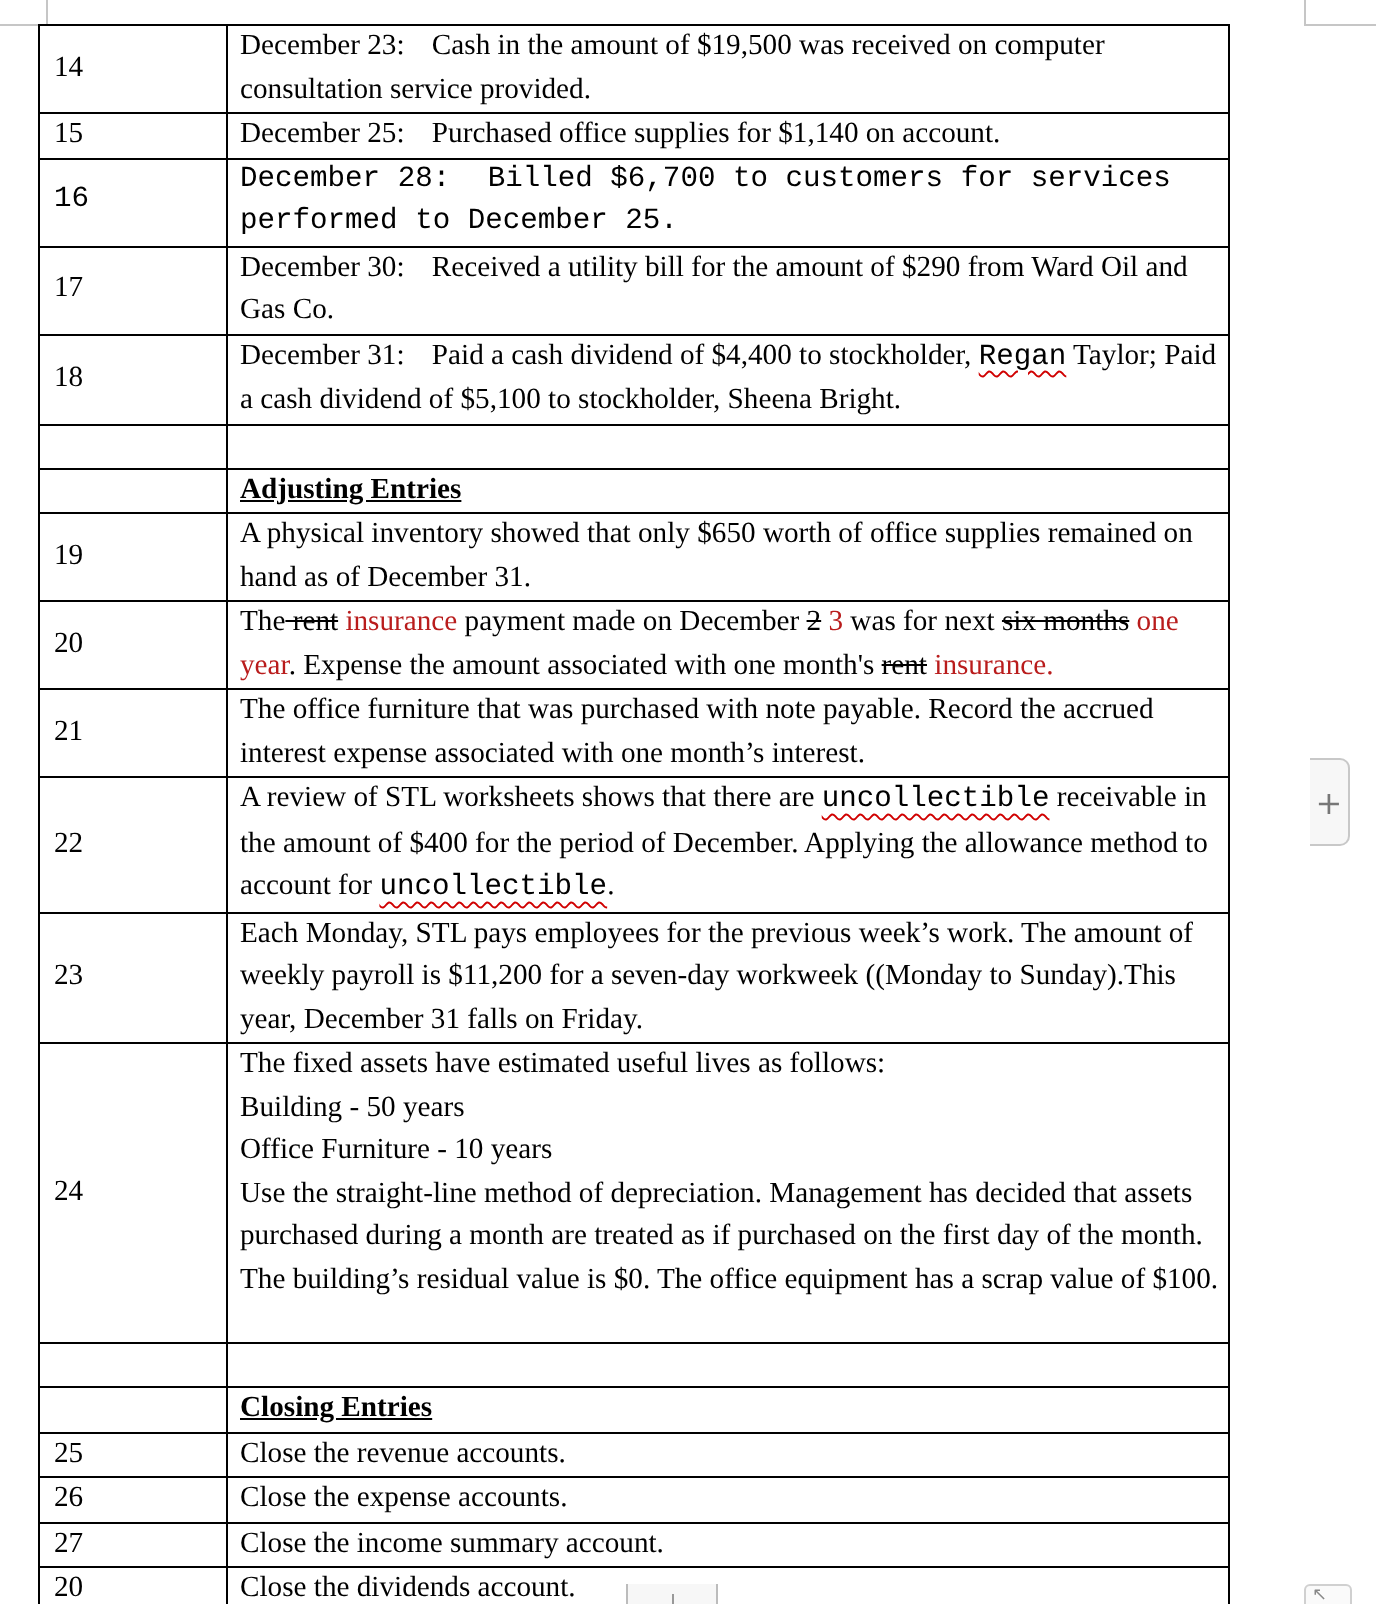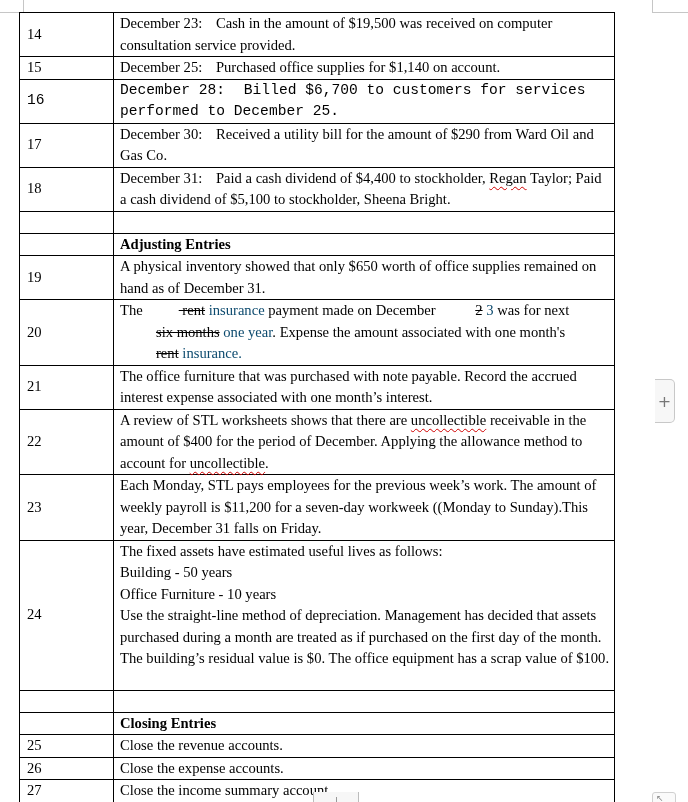--- a/index.html
+++ b/index.html
@@ -43,32 +43,33 @@
     table.doc-table td.num {
       width: 82px;
       padding-left: 7px;
     }
     table.doc-table td.desc {
       vertical-align: top;
       padding-top: 0;
     }
     .heading {
       font-weight: bold;
+      text-decoration: underline;
     }
     .del {
       text-decoration: line-through;
-      margin-left: 36px;
     }
     .ins {
-      color: #0c4a6e;
+      color: #b91c1c;
     }
     .spell {
       text-decoration: underline wavy #d00000;
       text-decoration-thickness: 1px;
       text-underline-offset: 3px;
+      font-family: Liberation Mono, monospace;
     }
     .tab-gap {
       display: inline-block;
       width: 10px;
     }
     .add-row-button {
       position: absolute;
       left: 655px;
       top: 379px;
       width: 20px;

